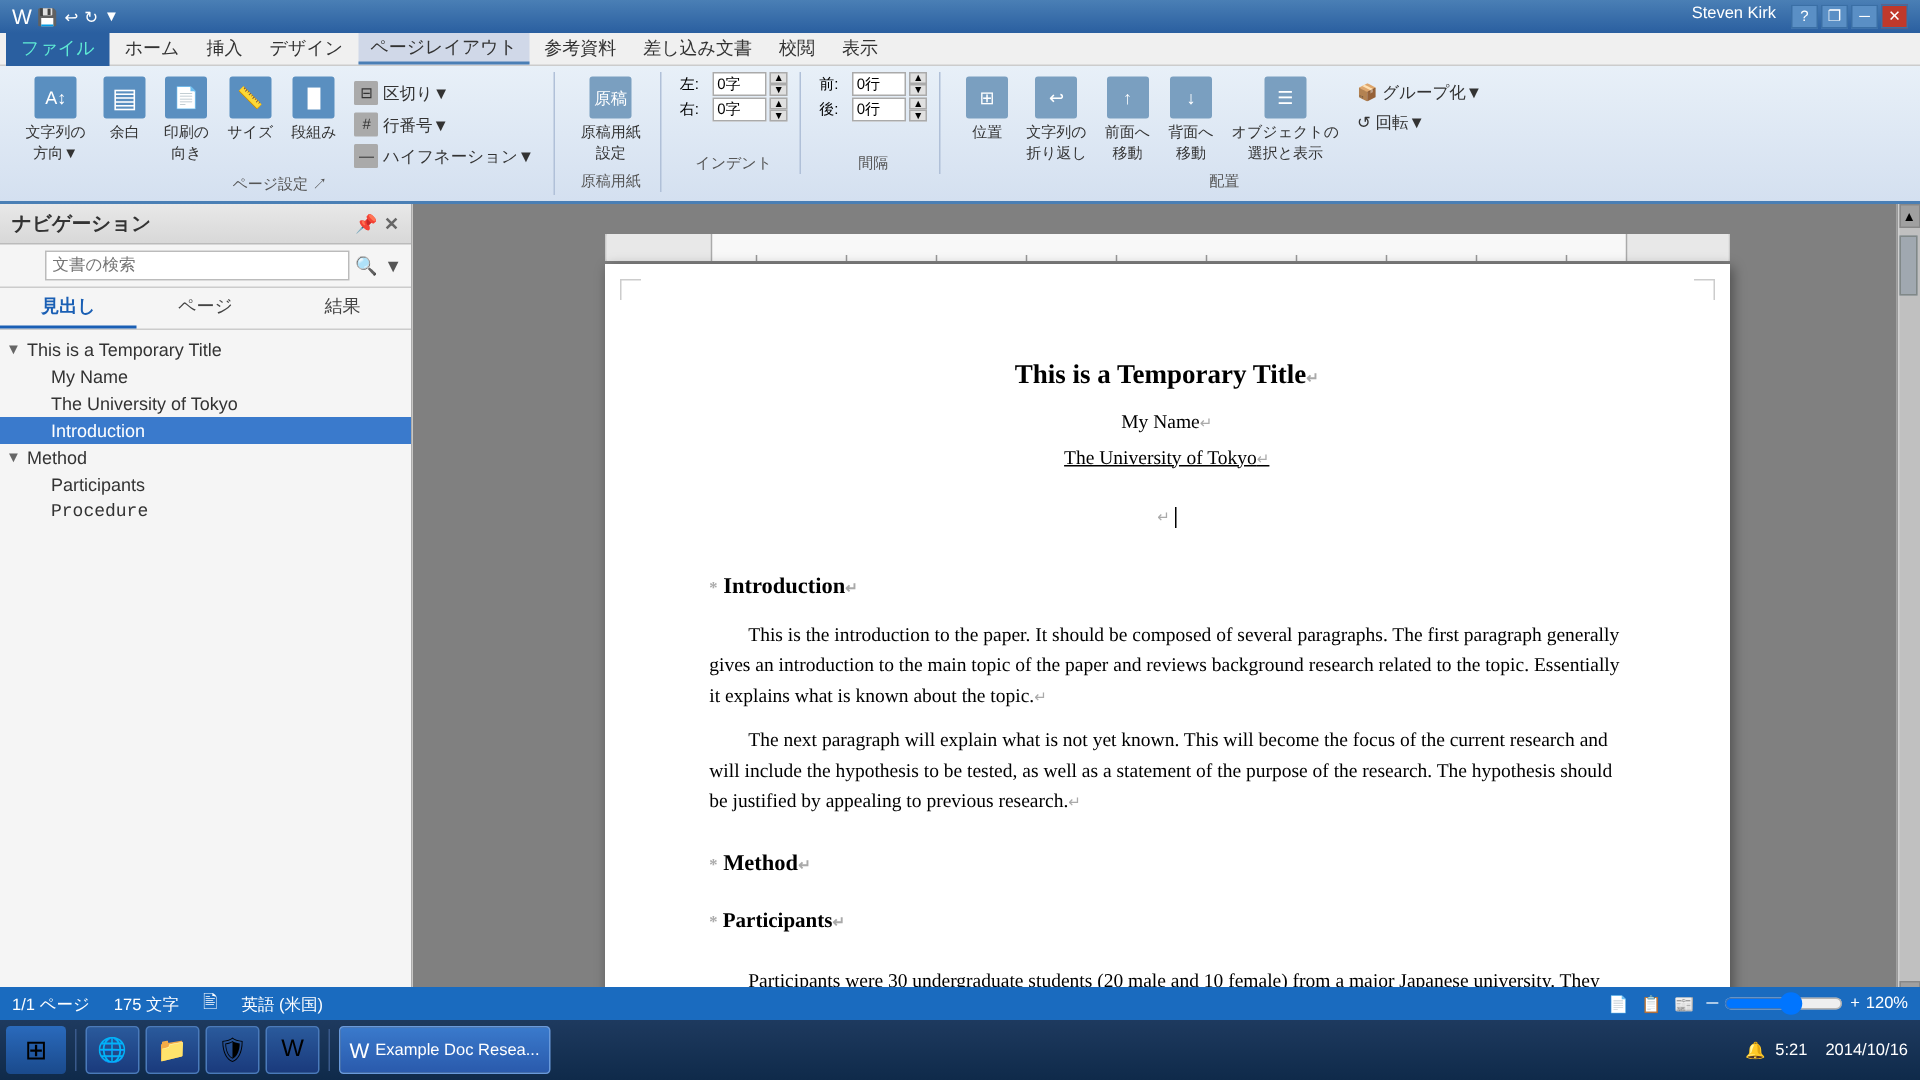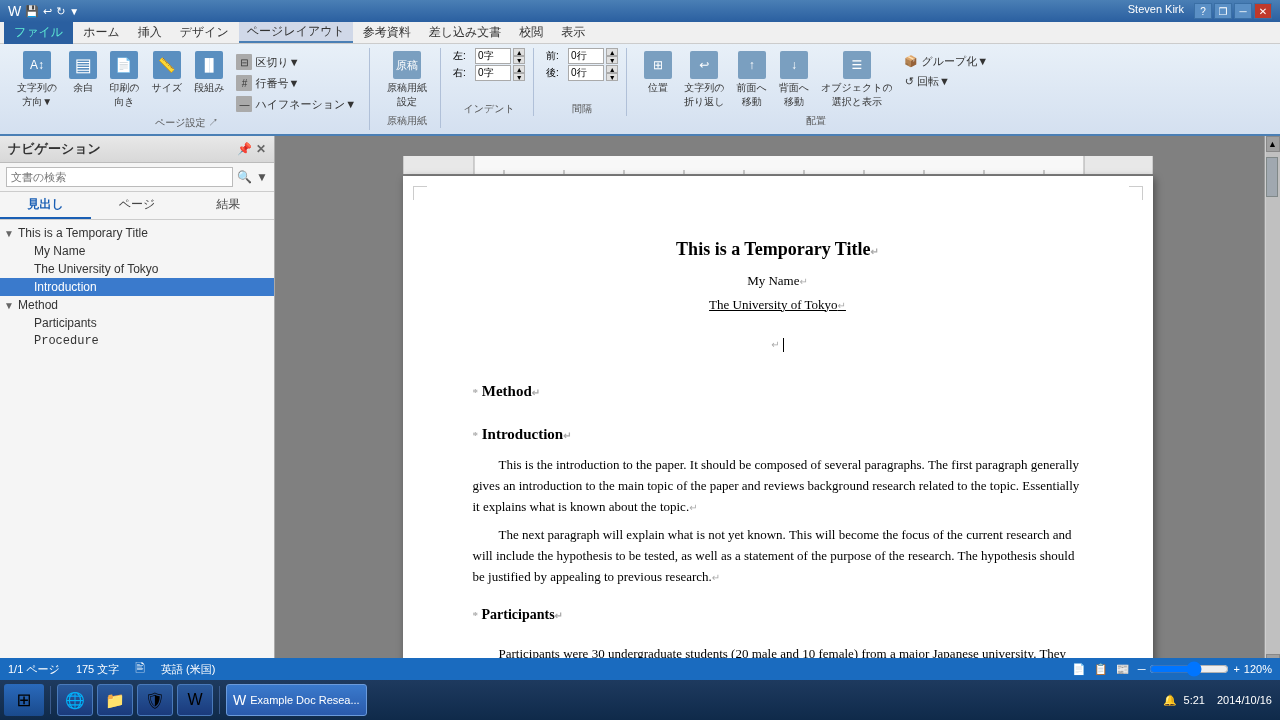--- a/index.html
+++ b/index.html
@@ -238,20 +238,21 @@
       padding: 4px 6px;
       border-bottom: 1px solid #ccc;
       gap: 4px;
     }
     .nav-search input {
       flex: 1;
       border: 1px solid #bbb;
       padding: 2px 4px;
       font-size: 11px;
       height: 20px;
+      margin-left: 24px;
     }
     .nav-search-btn { cursor: pointer; font-size: 12px; color: #555; background: none; border: none; }
     .nav-tabs {
       display: flex;
       border-bottom: 1px solid #ccc;
     }
     .nav-tab {
       flex: 1;
       text-align: center;
       padding: 4px 0;
@@ -624,34 +625,34 @@
         </div>
         <div style="height:16px;">
           <span style="font-size:10px; color:#aaa;">↵</span>
           <span class="cursor-indicator"></span>
         </div>
       </div>
 
       <div>
         <div class="section-heading">
           <span style="color:#aaa; font-size:11px;">*</span>
-          <span>Method</span><span style="font-size:10px; color:#aaa;">↵</span>
+          <span>Introduction</span><span style="font-size:10px; color:#aaa;">↵</span>
+        </div>
+        <div class="para">
+          This is the introduction to the paper. It should be composed of several paragraphs. The first paragraph generally gives an introduction to the main topic of the paper and reviews background research related to the topic. Essentially it explains what is known about the topic.<span style="font-size:10px; color:#aaa;">↵</span>
+        </div>
+        <div class="para">
+          The next paragraph will explain what is not yet known. This will become the focus of the current research and will include the hypothesis to be tested, as well as a statement of the purpose of the research. The hypothesis should be justified by appealing to previous research.<span style="font-size:10px; color:#aaa;">↵</span>
         </div>
       </div>
 
       <div>
         <div class="section-heading">
           <span style="color:#aaa; font-size:11px;">*</span>
-          <span>Introduction</span><span style="font-size:10px; color:#aaa;">↵</span>
-        </div>
-        <div class="para">
-          This is the introduction to the paper. It should be composed of several paragraphs. The first paragraph generally gives an introduction to the main topic of the paper and reviews background research related to the topic. Essentially it explains what is known about the topic.<span style="font-size:10px; color:#aaa;">↵</span>
-        </div>
-        <div class="para">
-          The next paragraph will explain what is not yet known. This will become the focus of the current research and will include the hypothesis to be tested, as well as a statement of the purpose of the research. The hypothesis should be justified by appealing to previous research.<span style="font-size:10px; color:#aaa;">↵</span>
+          <span>Method</span><span style="font-size:10px; color:#aaa;">↵</span>
         </div>
       </div>
 
       <div>
         <div class="sub-heading">
           <span style="color:#aaa; font-size:11px;">*</span>
           <span>Participants</span><span style="font-size:10px; color:#aaa;">↵</span>
         </div>
         <div class="para">
           Participants were 30 undergraduate students (20 male and 10 female) from a major Japanese university. They ranged in age from 18 to 20 years.<span style="font-size:10px; color:#aaa;">↵</span>

